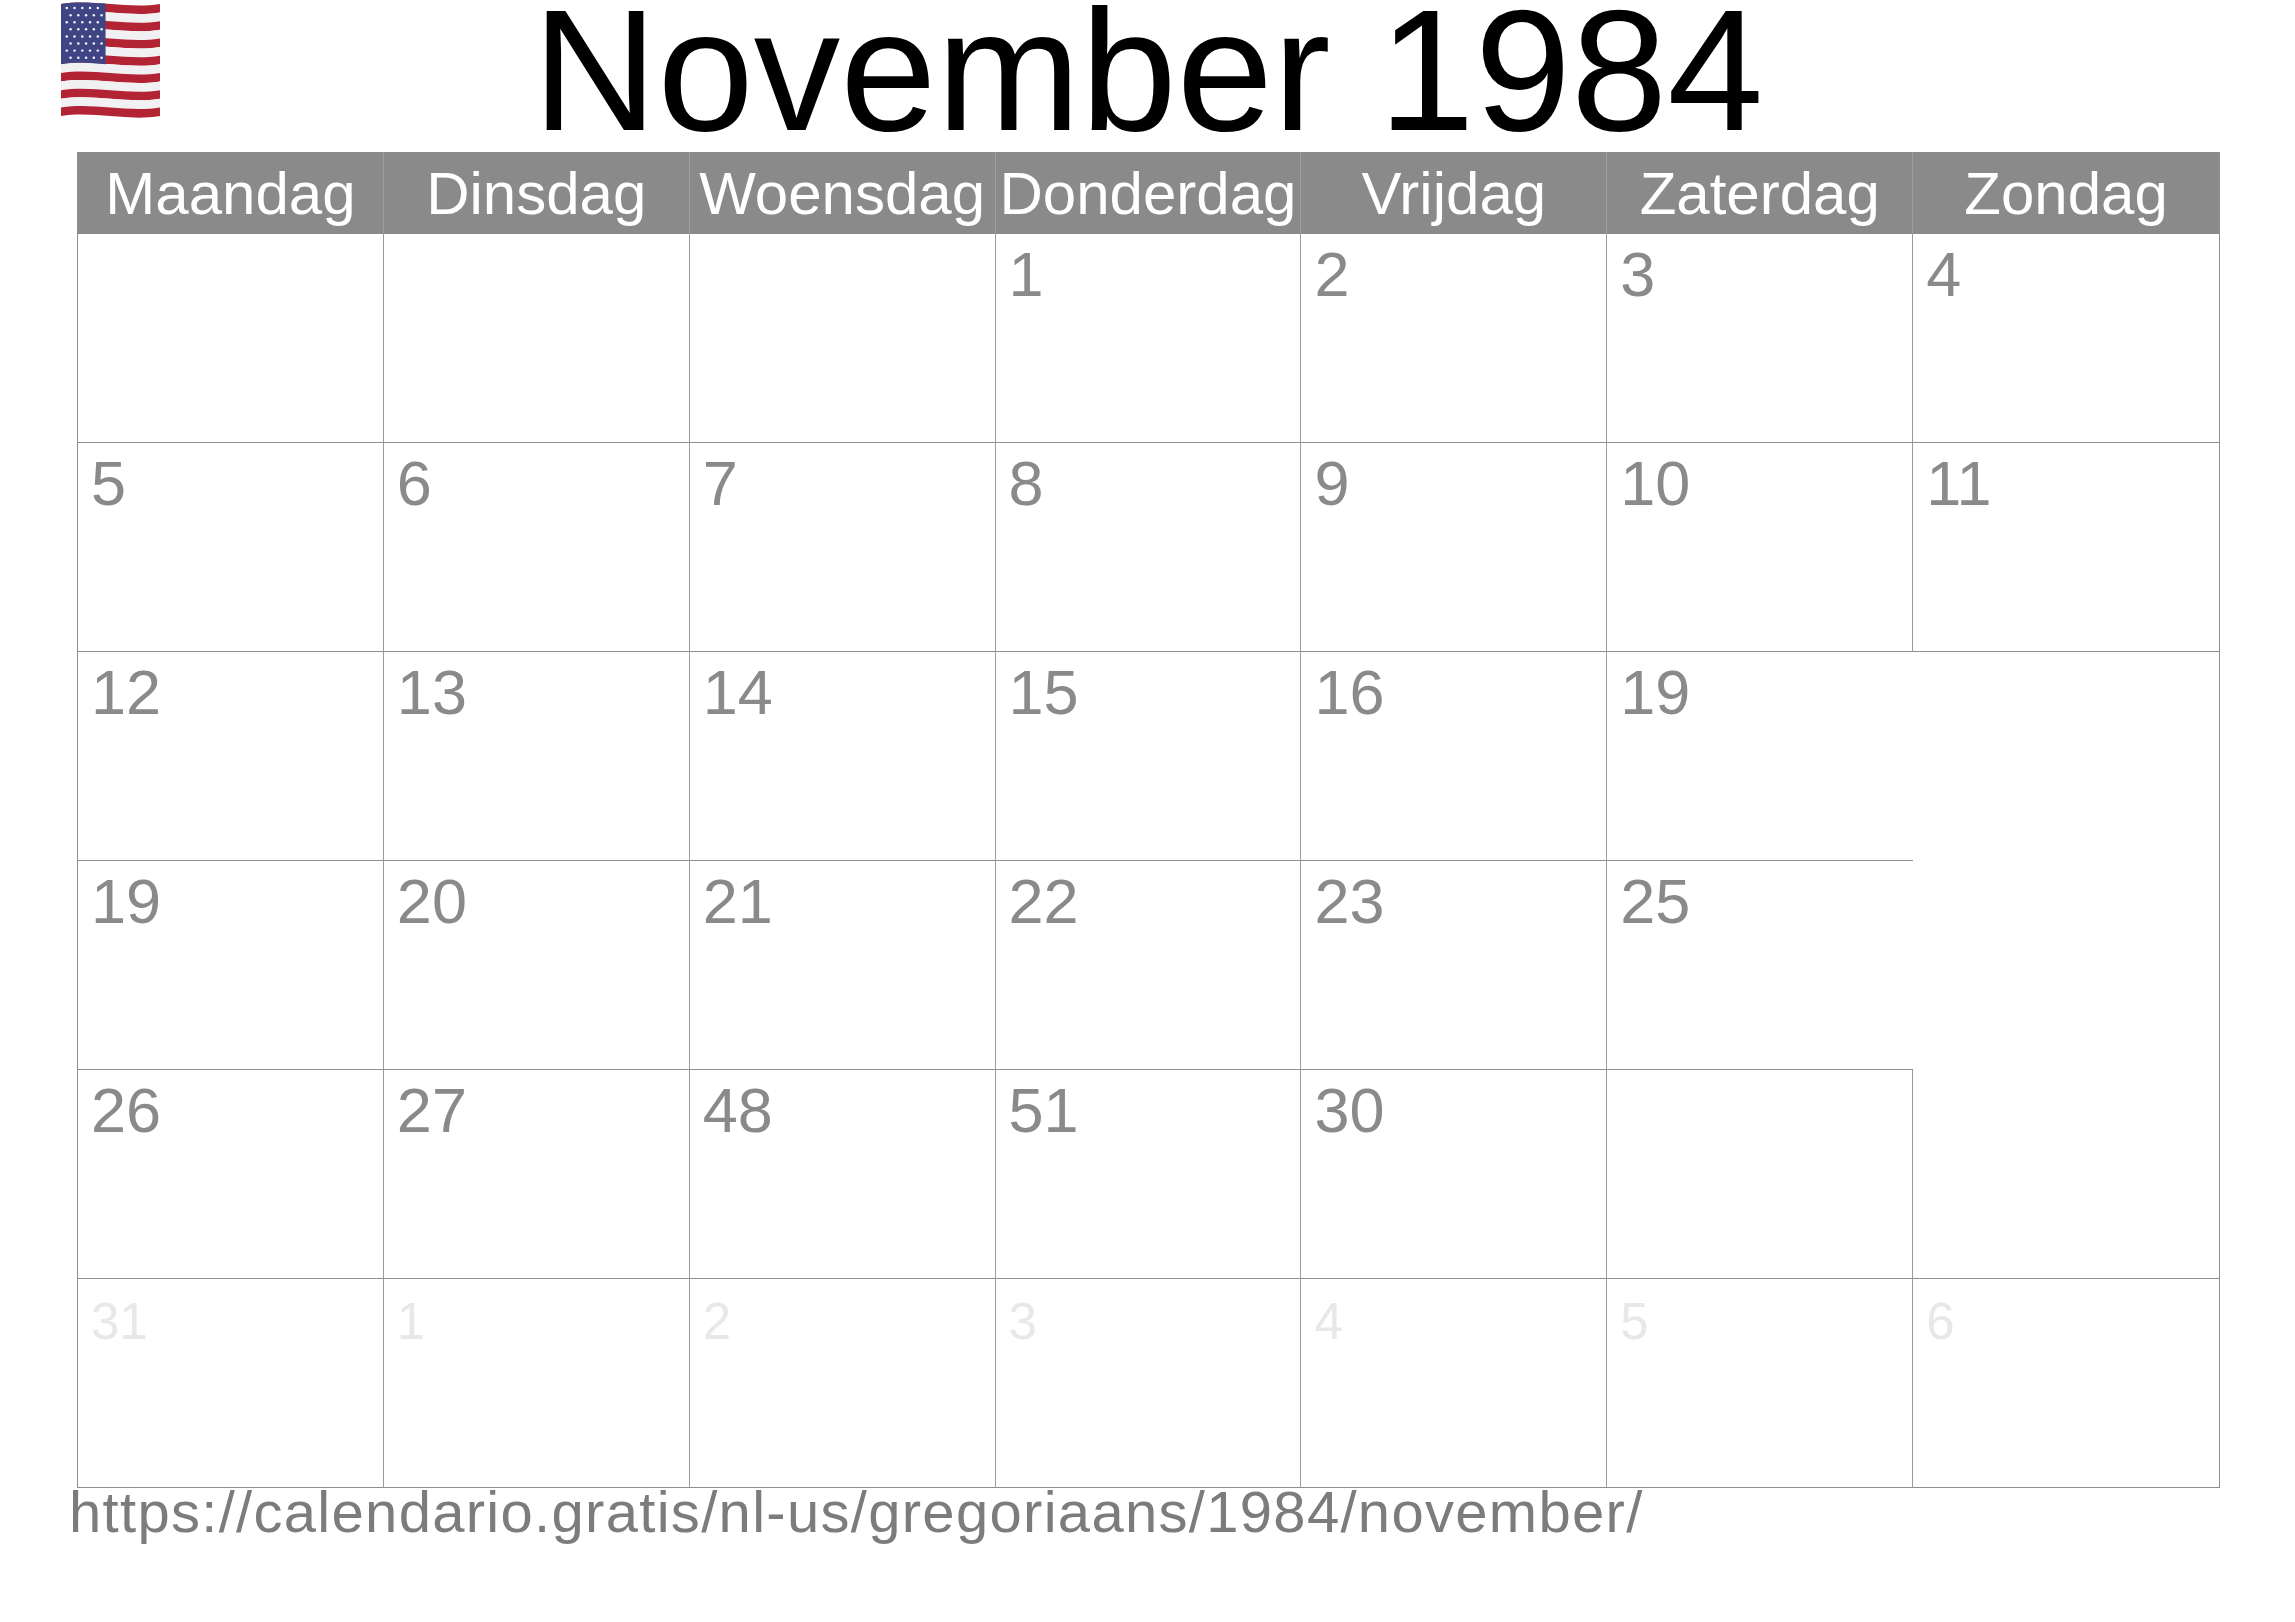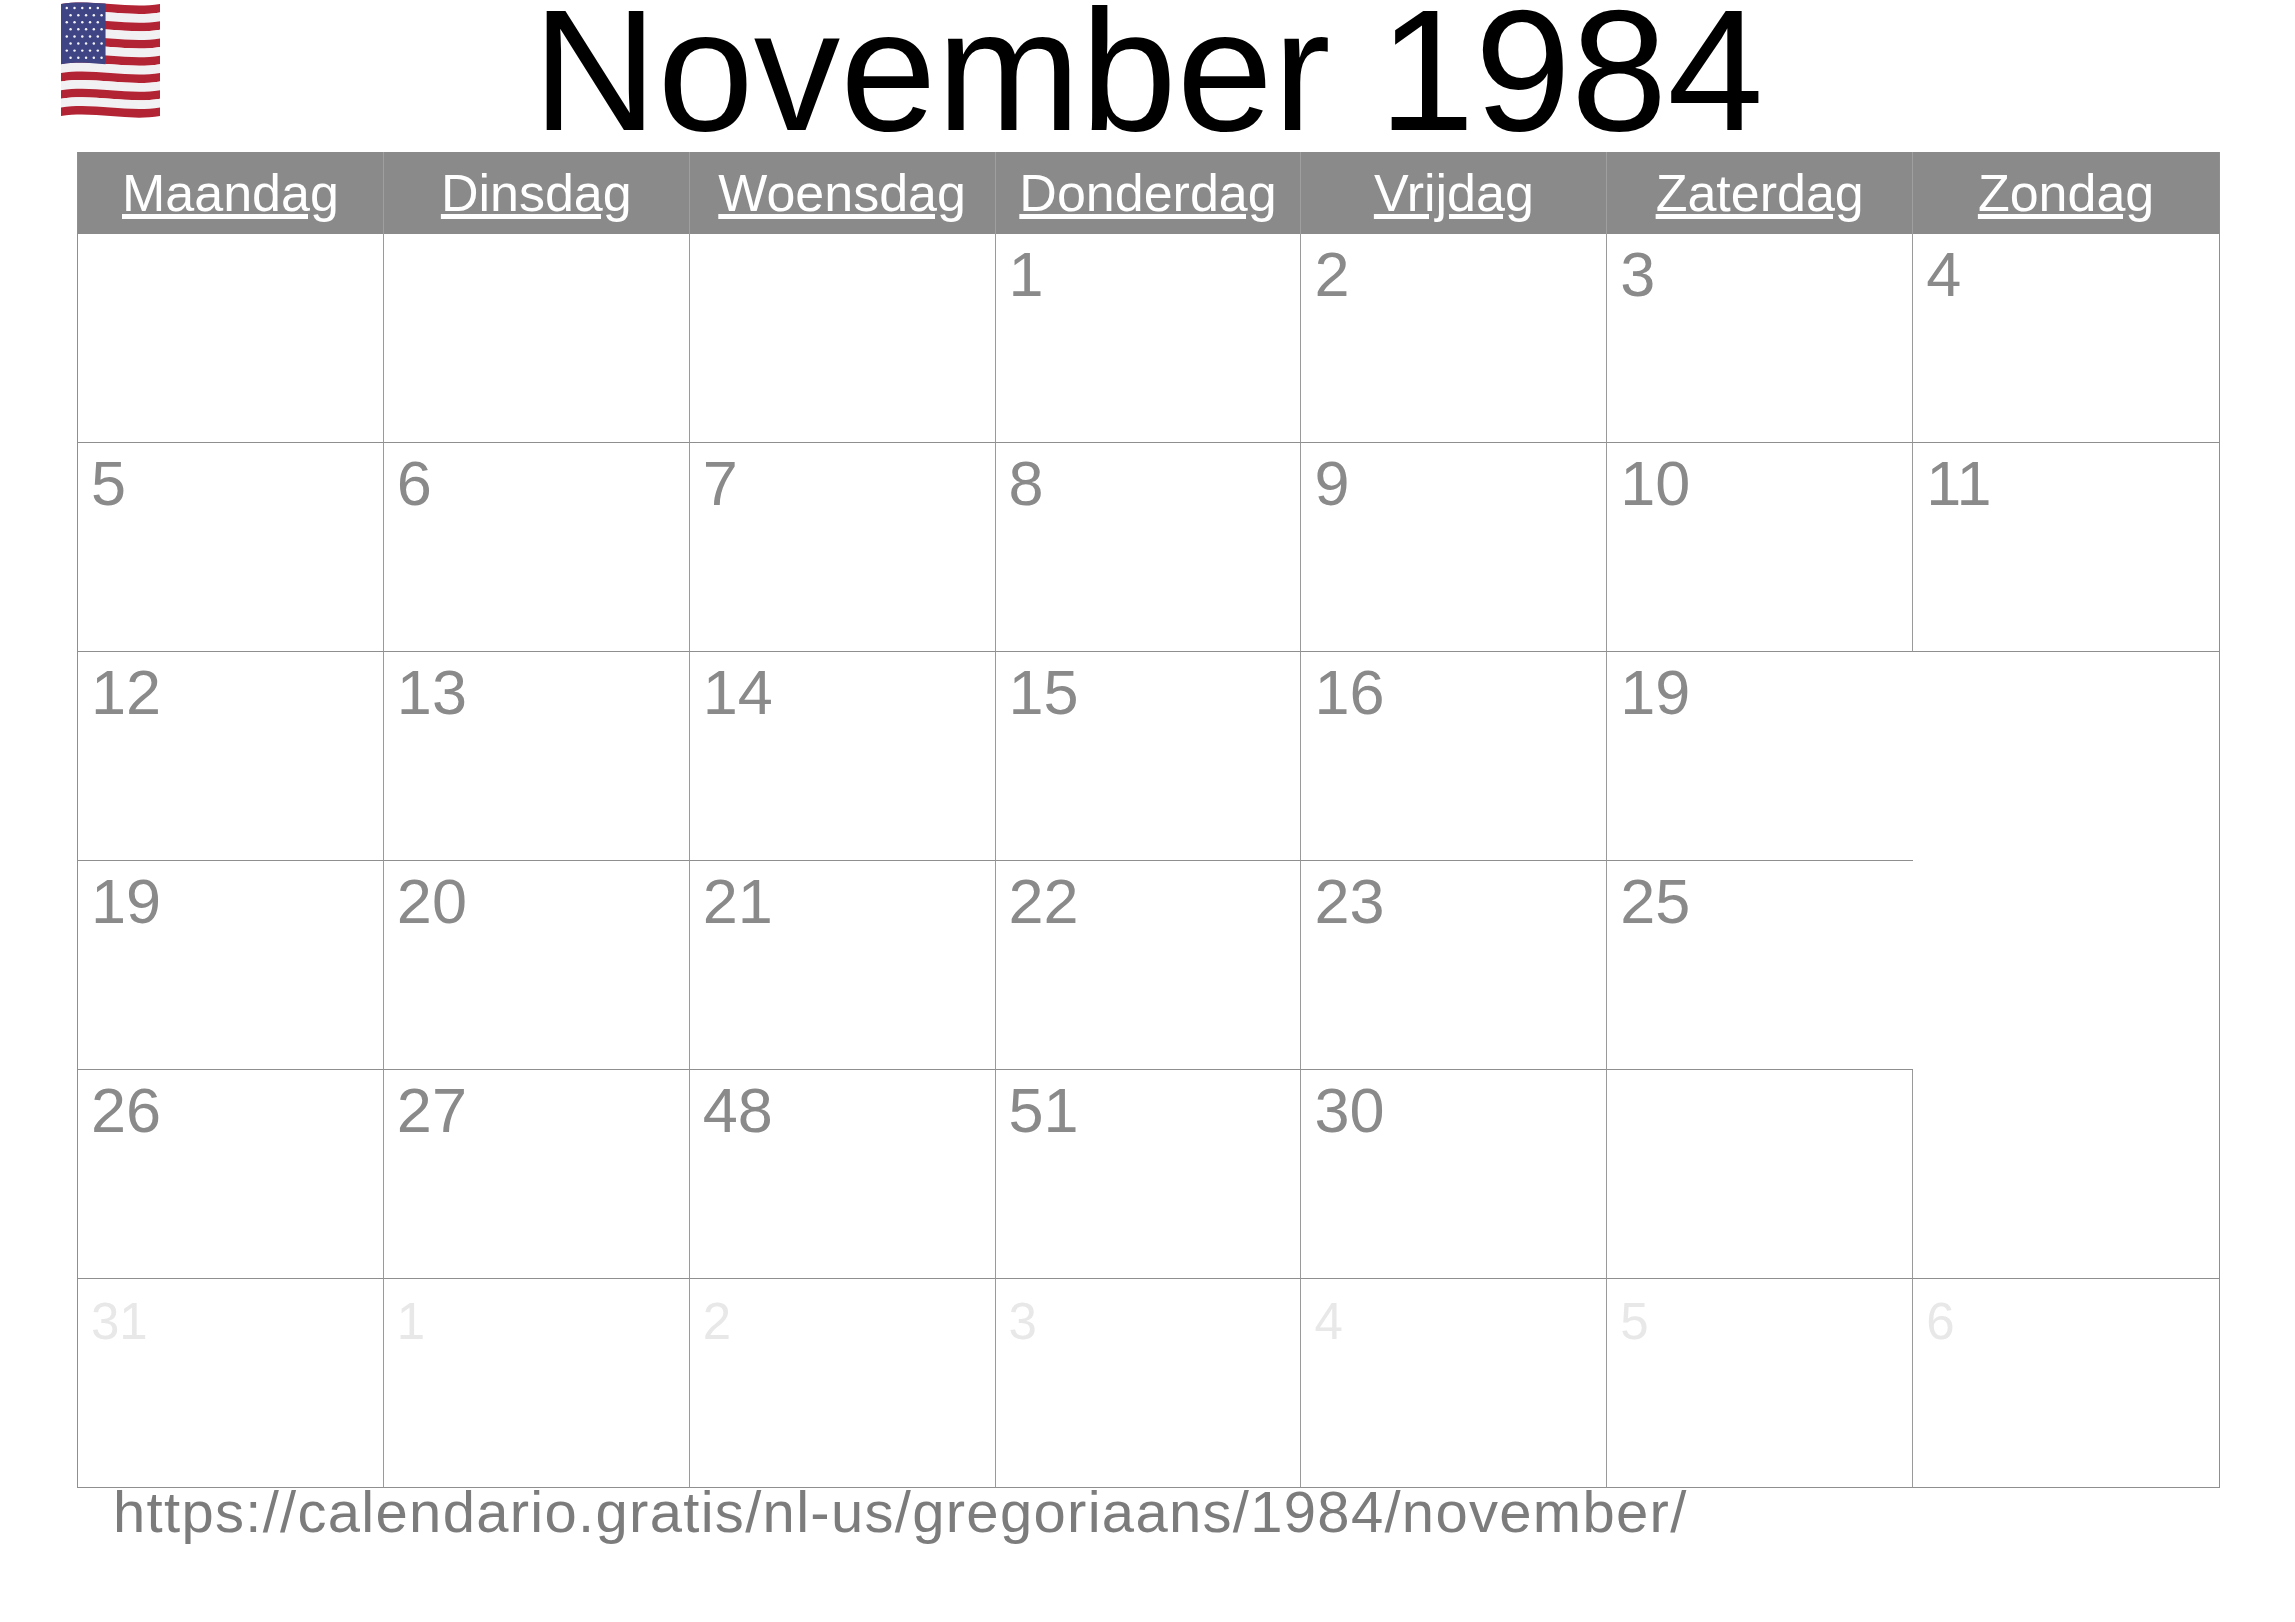--- a/index.html
+++ b/index.html
@@ -43,25 +43,24 @@
   .weekdays {
     height: 82px;
     background: #8a8a8a;
     display: grid;
     grid-template-columns: repeat(7, 1fr);
   }
   .wd {
     display: flex;
     align-items: center;
     justify-content: center;
-    font-size: 52px;
+    font-size: 60px;
     color: #ffffff;
     border-right: 1.3px solid rgba(255,255,255,0.18);
     overflow: hidden;
-    text-decoration: underline;
   }
   .wd:last-child { border-right: none; }
 
   .week {
     display: grid;
     grid-template-columns: repeat(7, 1fr);
     height: 209px;
     box-sizing: border-box;
   }
   .day {
@@ -86,21 +85,20 @@
 
   
   .footer {
     position: absolute;
     left: 69px; top: 1480px;
     font-size: 58px;
     letter-spacing: 1.3px;
     line-height: 1.1;
     color: #7c7c7c;
     white-space: nowrap;
-    margin-left: 44px;
   }
 </style>
 </head>
 <body>
 
 <div>
 
   <span class="flag">
     <svg viewBox="0 0 60 74" xmlns="http://www.w3.org/2000/svg" aria-hidden="true">
       <g>

